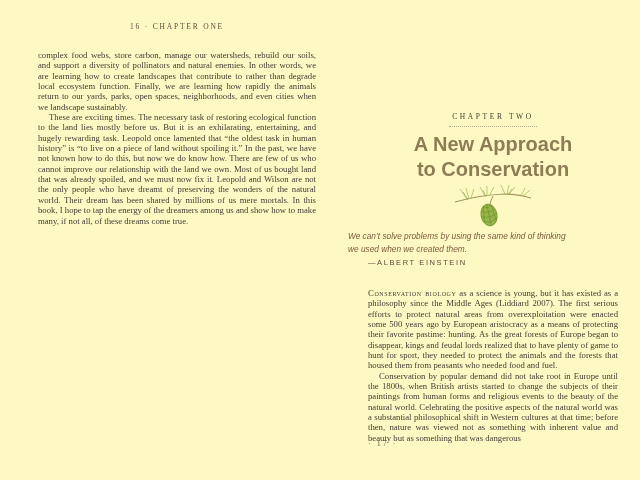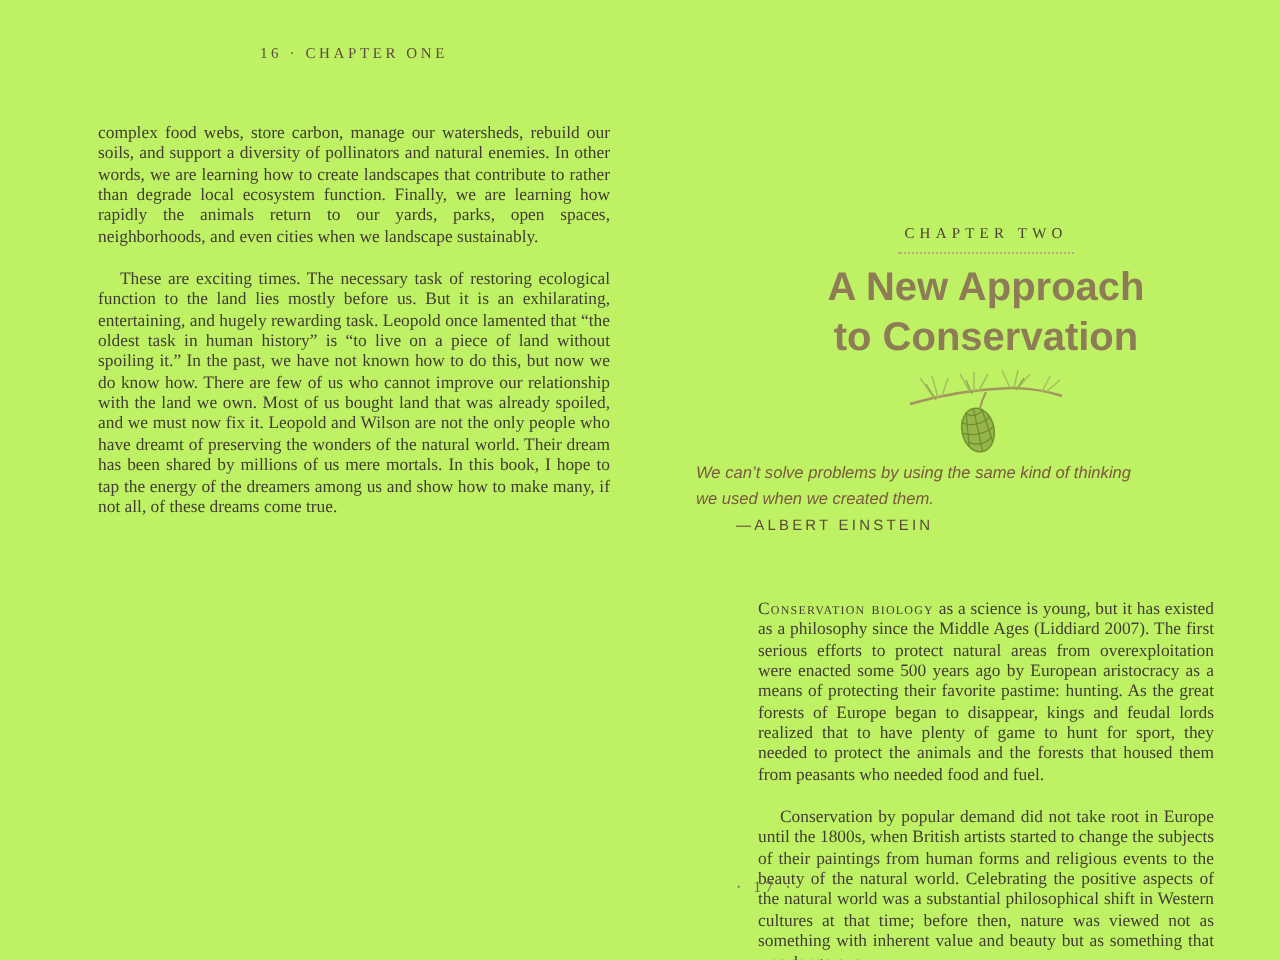--- a/index.html
+++ b/index.html
@@ -1,36 +1,36 @@
 <!DOCTYPE html>
 <html><head>
 <meta charset="utf-8">
 <style>
   html,body{margin:0;padding:0;}
   .book-spread{
     position:relative;
     width:640px;height:480px;
-    background:#bef264;
+    background:#fef9c3;
     overflow:hidden;
     font-family:"Liberation Serif","DejaVu Serif",serif;
   }
   
   .left-page{position:absolute;left:38px;top:0;width:278px;height:480px;}
   .running-head{
     position:absolute;top:22px;left:0;right:0;
     text-align:center;
     font-size:7.5px;letter-spacing:1.8px;
     color:#5e4b3c;
   }
   .left-body{
     position:absolute;top:50px;left:0;right:0;
     font-size:8.7px;line-height:10.35px;
     text-align:justify;color:#423c33;
   }
-  .para{margin:11px;}
+  .para{margin:0;}
   .para.indent{text-indent:11px;font-family:Liberation Serif, serif;}
   
   .right-page{position:absolute;left:368px;top:0;width:250px;height:384px;}
   .chapter-label{
     position:absolute;top:112px;left:0;right:0;
     text-align:center;
     font-size:7.5px;letter-spacing:2.6px;
     color:#4e4034;
   }
   .chapter-rule{

